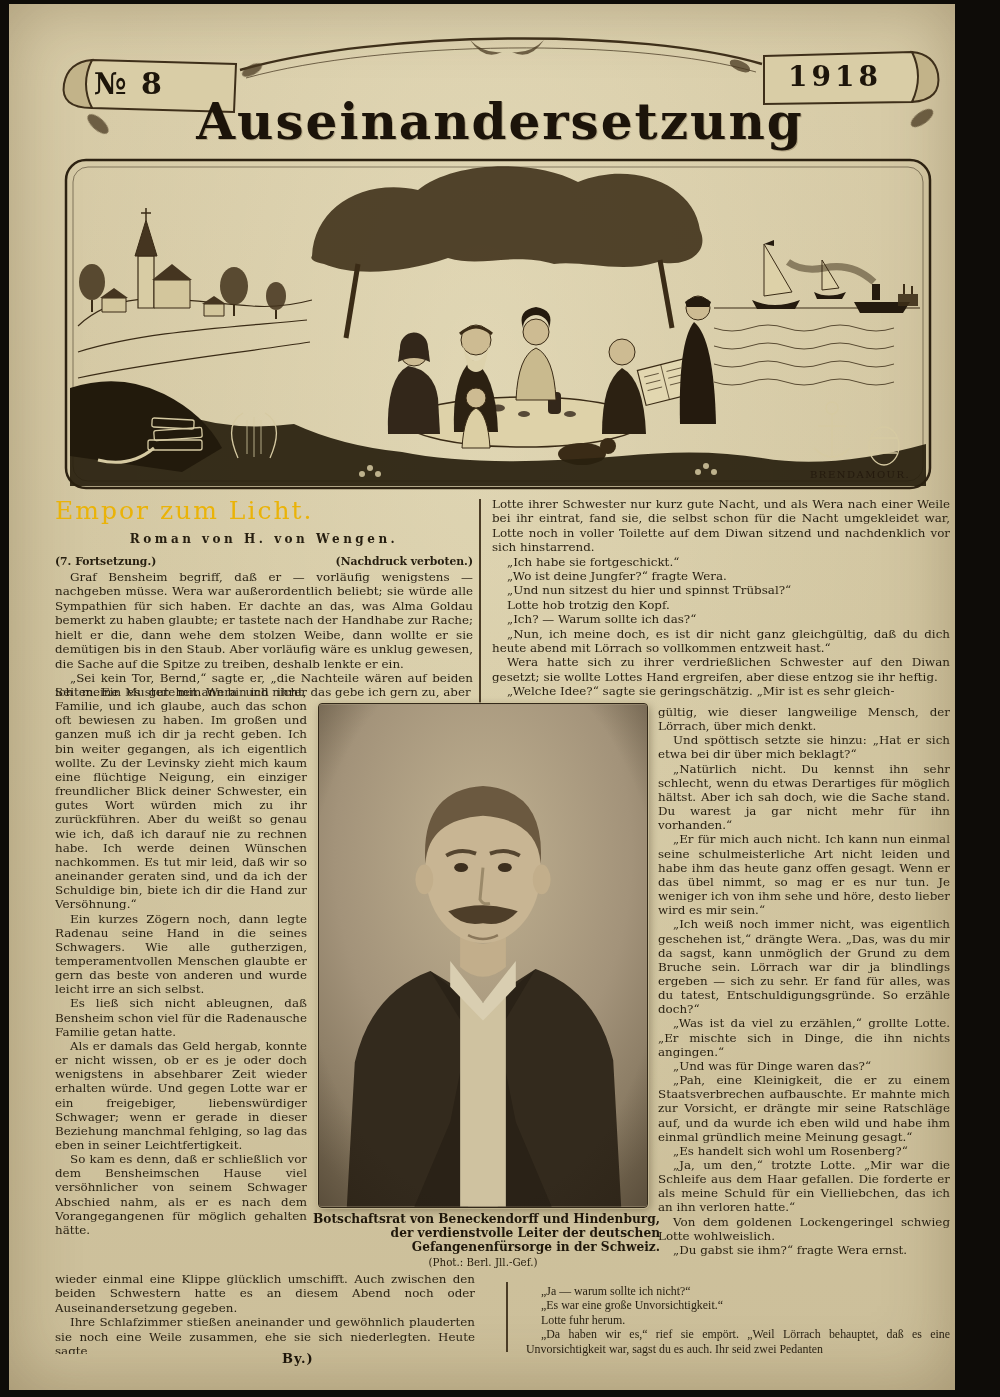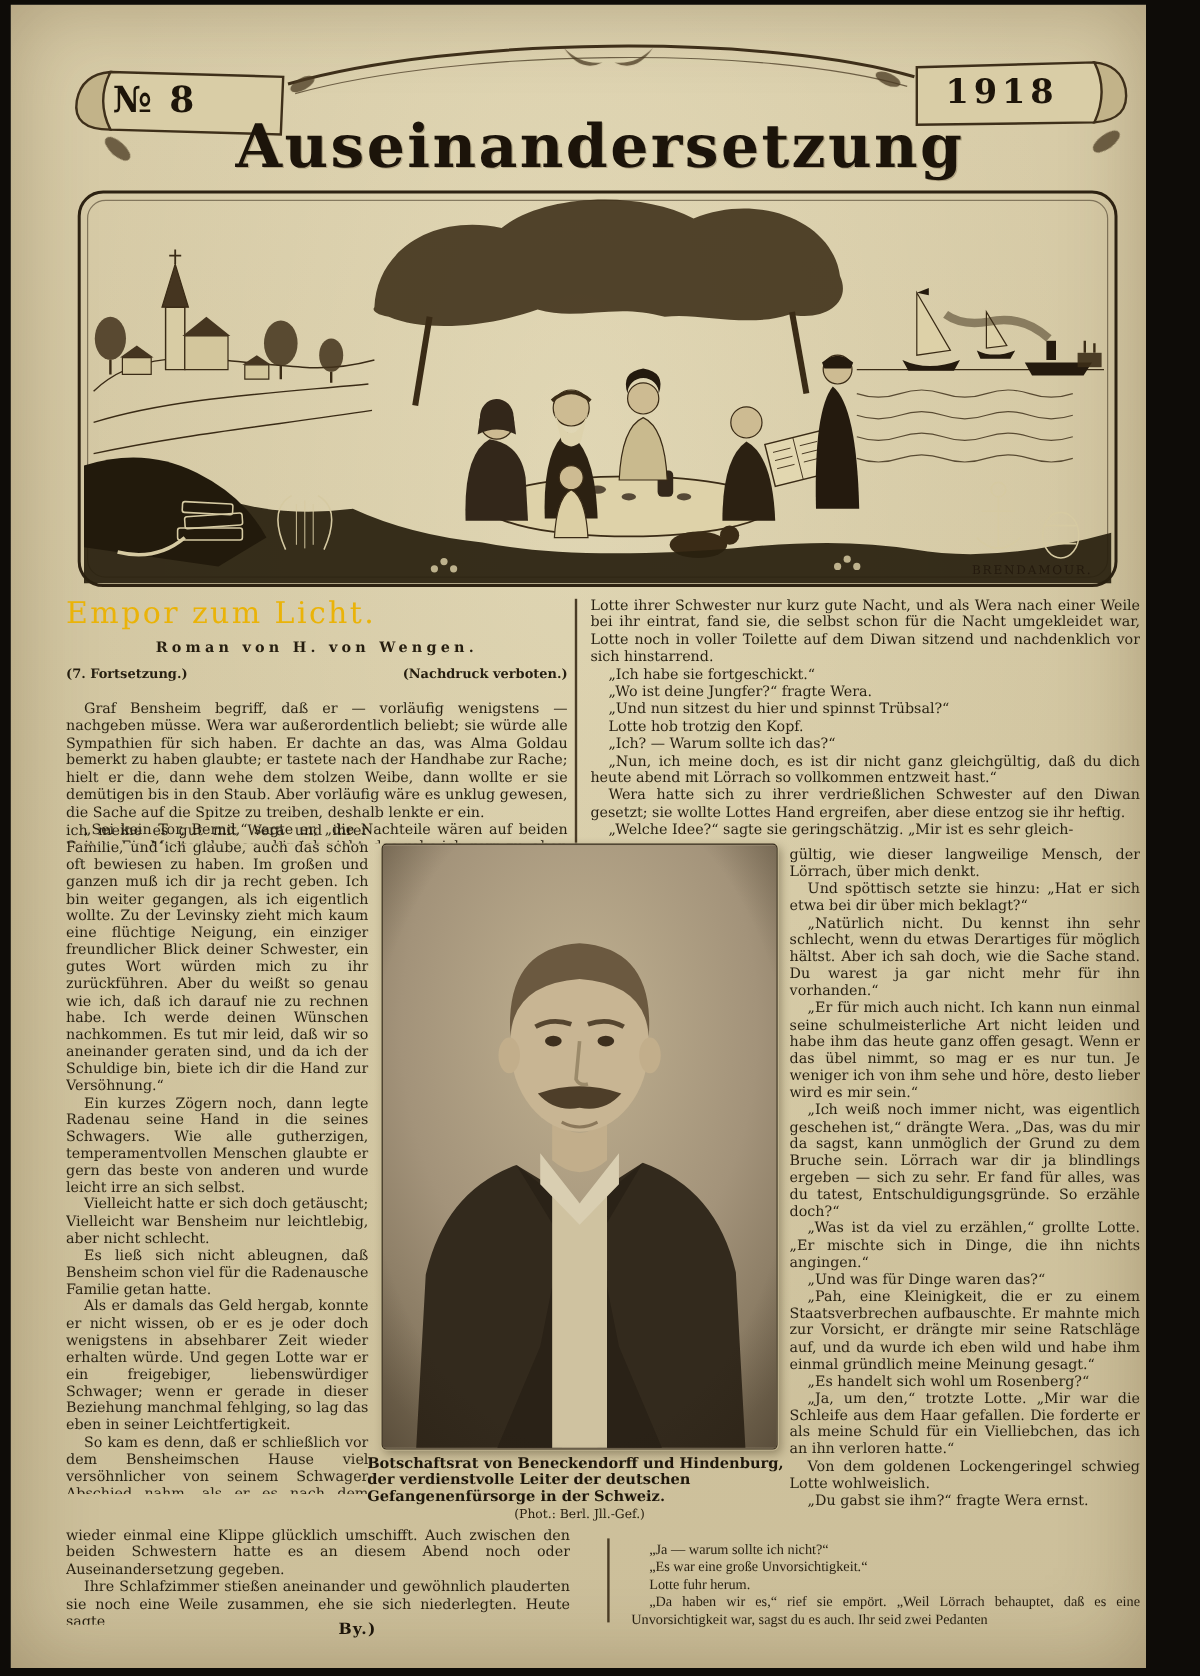--- a/index.html
+++ b/index.html
@@ -50,40 +50,40 @@
   .article-title {
     font-size:25px; font-weight:normal; text-align:left;
     letter-spacing:2px; color:#eab308; line-height:1.1;
   }
   .article-byline {
     font-size:12px; font-weight:bold; text-align:center;
     letter-spacing:3.5px; margin-top:7px;
   }
   .notes-row {
     display:flex; justify-content:space-between;
-    font-size:10.8px; font-weight:bold; margin-top:9px; margin-bottom:15px;
+    font-size:10.8px; font-weight:bold; margin-top:9px; margin-bottom:2px;
   }
 
   .divider { position:absolute; width:1.5px; background:#4a3c26; }
 
   
   .photo-frame {
     position:absolute; left:318px; top:703px; width:330px; height:505px;
     border:1.5px solid #33291a; border-radius:4px; overflow:hidden;
     background:#a5977c;
     box-shadow: 0 0 0 1px rgba(210,198,160,0.6), 2px 3px 8px rgba(40,28,8,0.35);
   }
   .photo-frame svg { display:block; width:100%; height:100%; }
 
   .photo-caption {
     position:absolute; left:306px; top:1212px; width:354px; text-align:center;
   }
   .caption-line {
     font-size:12.2px; font-weight:bold; line-height:1.16;
-    text-align:left; text-indent:0; margin:0; color:#1f170b;
+    text-align:right; text-indent:0; margin:0; color:#1f170b;
   }
   .photo-credit { font-size:10.3px; margin-top:2px; color:#2a2112; }
 
   .footer-mark {
     position:absolute; left:282px; top:1351px;
     font-size:13px; font-weight:bold; letter-spacing:1px; color:#1d150a;
   }
 
   svg { overflow:visible; }
 </style>
@@ -255,21 +255,20 @@
       <p class="para">Lotte hob trotzig den Kopf.</p>
       <p class="para">„Ich? — Warum sollte ich das?“</p>
       <p class="para">„Nun, ich meine doch, es ist dir nicht ganz gleichgültig, daß du dich heute abend mit Lörrach so vollkommen entzweit hast.“</p>
       <p class="para">Wera hatte sich zu ihrer verdrießlichen Schwester auf den Diwan gesetzt; sie wollte Lottes Hand ergreifen, aber diese entzog sie ihr heftig.</p>
       <p class="para">„Welche Idee?“ sagte sie geringschätzig. „Mir ist es sehr gleich-</p>
     </div>
 
   <div class="textblock narrow" style="left:55px; top:685px; width:252px; height:560px;">
       <p class="para cont">ich meine es gut mit Wera und ihrer Familie, und ich glaube, auch das schon oft bewiesen zu haben. Im großen und ganzen muß ich dir ja recht geben. Ich bin weiter gegangen, als ich eigentlich wollte. Zu der Levinsky zieht mich kaum eine flüchtige Neigung, ein einziger freundlicher Blick deiner Schwester, ein gutes Wort würden mich zu ihr zurückführen. Aber du weißt so genau wie ich, daß ich darauf nie zu rechnen habe. Ich werde deinen Wünschen nachkommen. Es tut mir leid, daß wir so aneinander geraten sind, und da ich der Schuldige bin, biete ich dir die Hand zur Versöhnung.“</p>
       <p class="para">Ein kurzes Zögern noch, dann legte Radenau seine Hand in die seines Schwagers. Wie alle gutherzigen, temperamentvollen Menschen glaubte er gern das beste von anderen und wurde leicht irre an sich selbst.</p>
-      <p class="para">Vielleicht hatte er sich doch getäuscht; Vielleicht war Bensheim nur leichtlebig, aber nicht schlecht.</p>
       <p class="para">Es ließ sich nicht ableugnen, daß Bensheim schon viel für die Radenausche Familie getan hatte.</p>
       <p class="para">Als er damals das Geld hergab, konnte er nicht wissen, ob er es je oder doch wenigstens in absehbarer Zeit wieder erhalten würde. Und gegen Lotte war er ein freigebiger, liebenswürdiger Schwager; wenn er gerade in dieser Beziehung manchmal fehlging, so lag das eben in seiner Leichtfertigkeit.</p>
       <p class="para">So kam es denn, daß er schließlich vor dem Bensheimschen Hause viel versöhnlicher von seinem Schwager Abschied nahm, als er es nach dem Vorangegangenen für möglich gehalten hätte.</p>
     </div>
 
   <div class="textblock narrow" style="left:658px; top:705px; width:292px; height:562px;">
       <p class="para cont">gültig, wie dieser langweilige Mensch, der Lörrach, über mich denkt.</p>
       <p class="para">Und spöttisch setzte sie hinzu: „Hat er sich etwa bei dir über mich beklagt?“</p>
       <p class="para">„Natürlich nicht. Du kennst ihn sehr schlecht, wenn du etwas Derartiges für möglich hältst. Aber ich sah doch, wie die Sache stand. Du warest ja gar nicht mehr für ihn vorhanden.“</p>
       <p class="para">„Er für mich auch nicht. Ich kann nun einmal seine schulmeisterliche Art nicht leiden und habe ihm das heute ganz offen gesagt. Wenn er das übel nimmt, so mag er es nur tun. Je weniger ich von ihm sehe und höre, desto lieber wird es mir sein.“</p>

